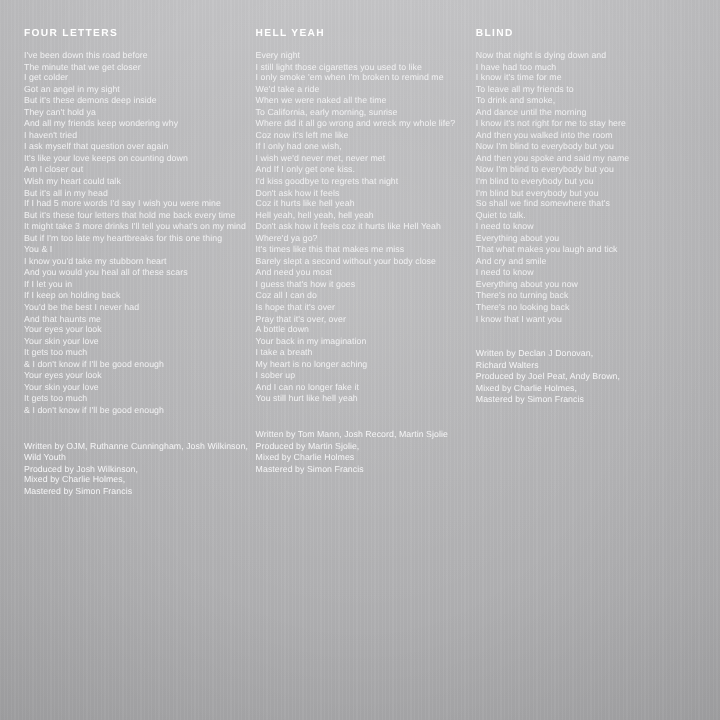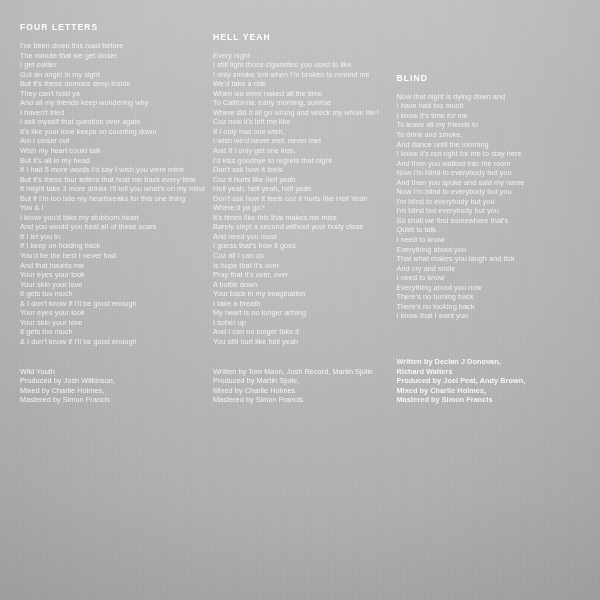--- a/index.html
+++ b/index.html
@@ -36,21 +36,20 @@
     position: absolute;
     inset: 0;
     background: radial-gradient(ellipse at 50% 40%, rgba(255,255,255,0.10) 0%, rgba(0,0,0,0.00) 55%, rgba(0,0,0,0.07) 100%);
     pointer-events: none;
   }
   .columns {
     position: relative;
     display: flex;
     gap: 0px;
     z-index: 2;
-    align-items: flex-end;
   }
   .col {
     width: 193px;
     padding-right: 8px;
     box-sizing: border-box;
   }
   .song-title {
     font-size: 8.5px;
     font-weight: bold;
     letter-spacing: 1.1px;
@@ -69,22 +68,21 @@
     margin-top: 20px;
   }
   .credit-line {
     font-size: 7.3px;
     line-height: 9.55px;
     color: #f6f6f7;
     white-space: nowrap;
     letter-spacing: 0.05px;
   }
   .credits.inline-gap {
-    margin-top: 36px;
-    font-weight: bold;
+    margin-top: 20px;
   }
 </style>
 </head>
 <body>
 
 <div class="sleeve">
   <div class="columns">
 
     <div class="col">
       <div class="song-title">FOUR LETTERS</div>
@@ -116,20 +114,21 @@
         <div class="lyric-line">Your eyes your look</div>
         <div class="lyric-line">Your skin your love</div>
         <div class="lyric-line">It gets too much</div>
         <div class="lyric-line">&amp; I don't know if I'll be good enough</div>
         <div class="lyric-line">Your eyes your look</div>
         <div class="lyric-line">Your skin your love</div>
         <div class="lyric-line">It gets too much</div>
         <div class="lyric-line">&amp; I don't know if I'll be good enough</div>
       </div>
       <div class="credits">
+        <div class="credit-line">Written by OJM, Ruthanne Cunningham, Josh Wilkinson,</div>
         <div class="credit-line">Wild Youth</div>
         <div class="credit-line">Produced by Josh Wilkinson,</div>
         <div class="credit-line">Mixed by Charlie Holmes,</div>
         <div class="credit-line">Mastered by Simon Francis</div>
       </div>
     </div>
 
     <div class="col">
       <div class="song-title">HELL YEAH</div>
       <div class="lyrics">

